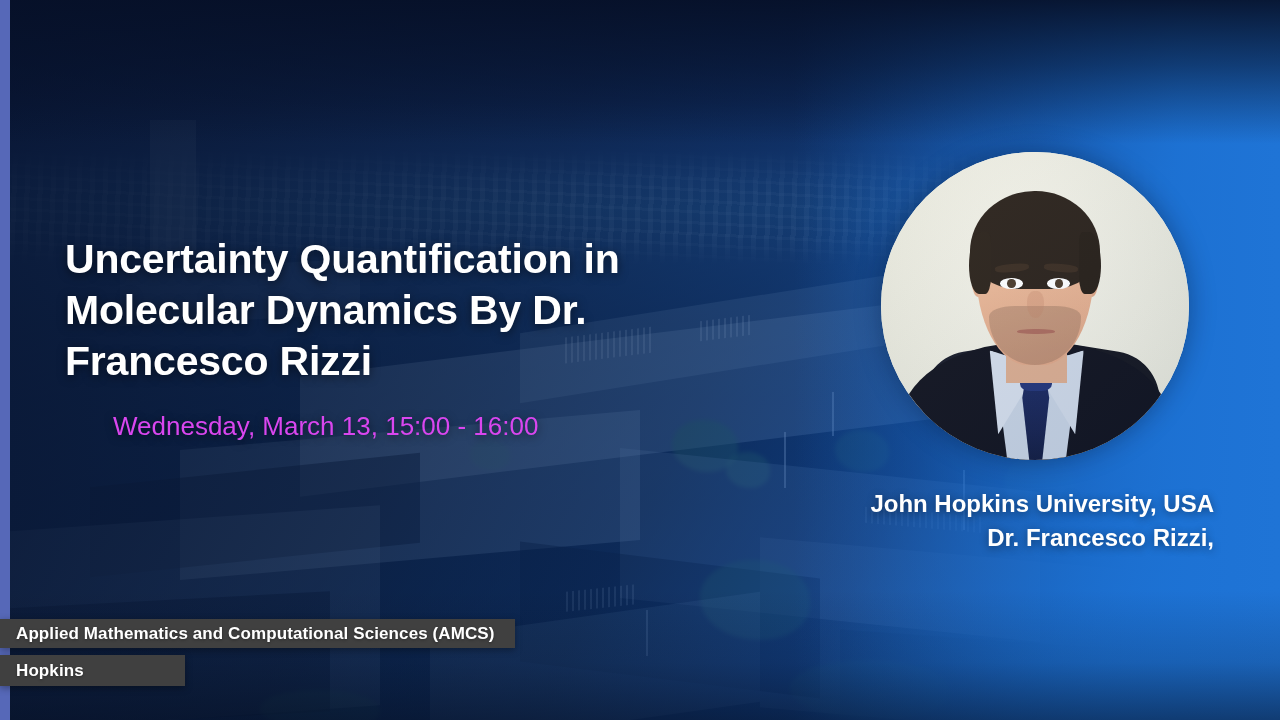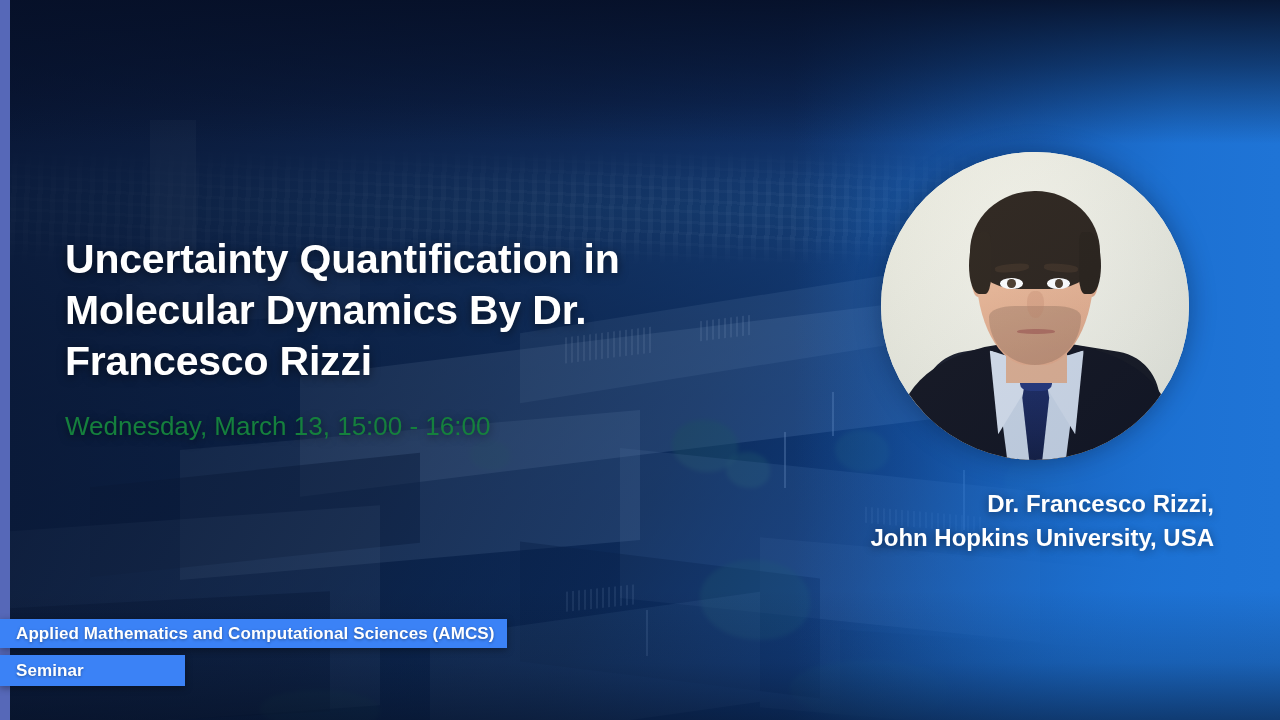--- a/index.html
+++ b/index.html
@@ -151,22 +151,23 @@
     color:#ffffff;
     letter-spacing:-.2px;
     text-shadow:0 2px 10px rgba(0,0,0,.55);
   }
 
   #talk-meta { margin-top:22px; }
   .meta-line {
     font-size:26px;
     font-weight:400;
     line-height:35px;
-    color:#15803d;
+    color:#d946ef;
     text-shadow:0 2px 8px rgba(0,0,0,.55);
+    margin-left:48px;
   }
 
   
   #portrait-wrap {
     position:absolute;
     left:881px; top:152px;
     width:308px; height:308px;
     border-radius:50%;
     overflow:hidden;
     background:#eef0e6;
@@ -276,23 +277,23 @@
   }
   .credit-line {
     font-size:24px; font-weight:bold; line-height:34px;
     color:#ffffff;
     text-shadow:0 2px 9px rgba(0,0,0,.45);
   }
 
   
   .banner-bar {
     position:absolute; left:0;
-    background:#3b82f6;
+    background:#404040;
     display:flex; align-items:center;
-    padding:0 12px 0 16px;
+    padding:0 20px 0 16px;
     box-shadow:0 2px 7px rgba(0,0,0,.35);
   }
   #banner-program { top:619px; height:29px; }
   #banner-type    { top:655px; height:31px; width:185px; }
   .banner-text {
     font-size:17px; font-weight:bold; color:#ffffff;
     white-space:nowrap; letter-spacing:.1px;
     text-shadow:0 1px 3px rgba(0,0,0,.35);
   }
 </style>
@@ -375,24 +376,24 @@
       <div class="pt-eye pt-eye-r">
           <div class="pt-iris"></div>
         </div>
       <div class="pt-nose"></div>
       <div class="pt-mouth"></div>
       <div class="pt-grade"></div>
     </div>
   </div>
 
   <div id="speaker-credit">
+    <div class="credit-line">John Hopkins University, USA</div>
     <div class="credit-line">Dr. Francesco Rizzi,</div>
-    <div class="credit-line">John Hopkins University, USA</div>
   </div>
 
   <div class="banner-bar" id="banner-program">
     <span class="banner-text">Applied Mathematics and Computational Sciences (AMCS)</span>
   </div>
   <div class="banner-bar" id="banner-type">
-    <span class="banner-text">Seminar</span>
+    <span class="banner-text">Hopkins</span>
   </div>
 
 </div>
 
 </body></html>

